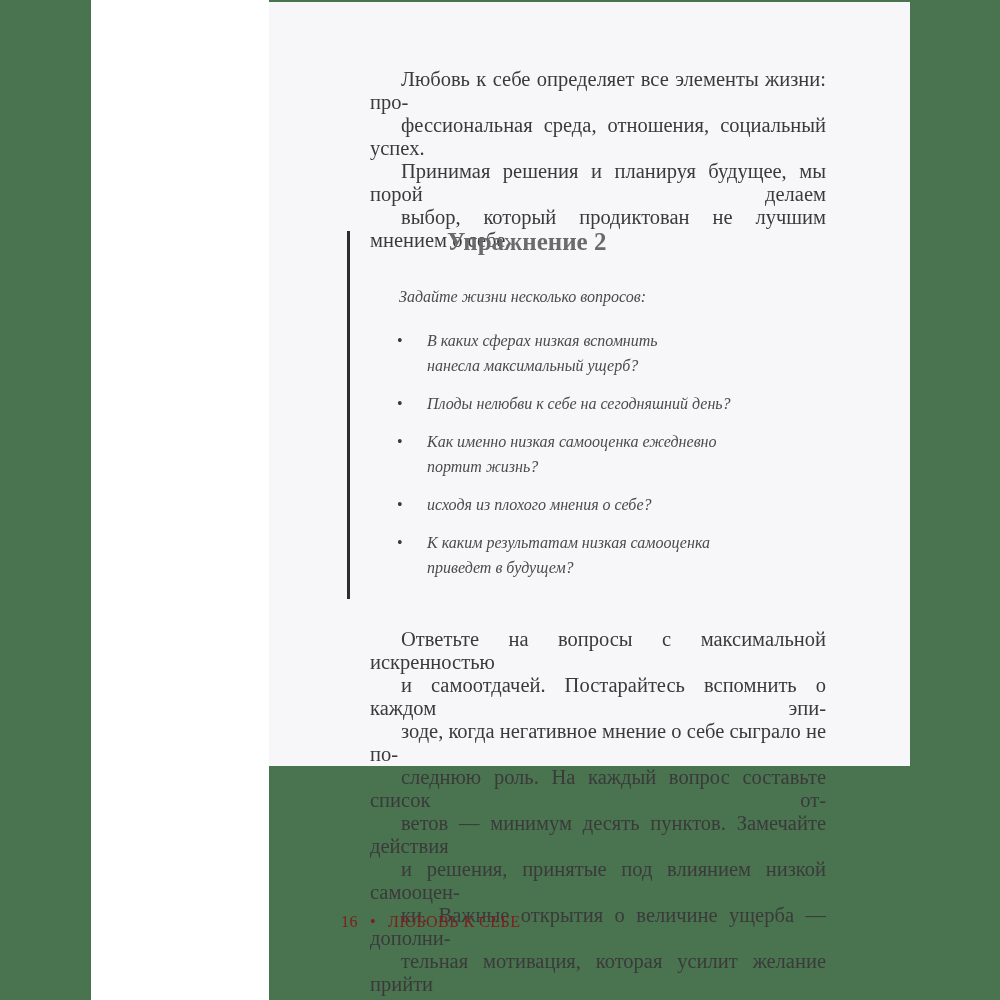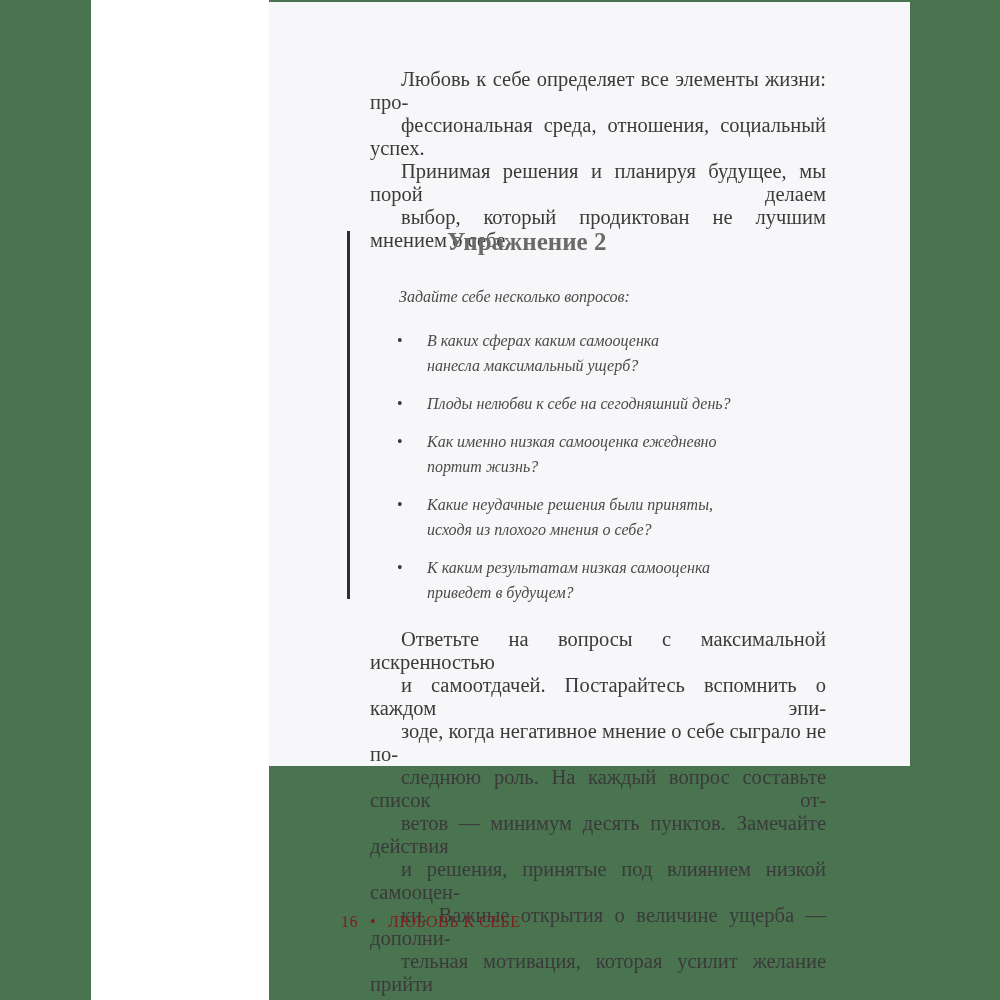--- a/index.html
+++ b/index.html
@@ -32,40 +32,39 @@
 <div class="page">
   <div class="p1 text">
     <span>Любовь к себе определяет все элементы жизни: про-</span>
     <span>фессиональная среда, отношения, социальный успех.</span>
     <span>Принимая решения и планируя будущее, мы порой делаем</span>
     <span class="last">выбор, который продиктован не лучшим мнением о себе.</span>
   </div>
 
   <div class="exercise-bar"></div>
   <div class="exercise-title">Упражнение 2</div>
-  <div class="exercise-intro">Задайте себе несколько вопросов:</div>
+  <div class="exercise-intro">Задайте жизни несколько вопросов:</div>
 
   <ul class="q-list">
     <li class="q-item">
       <span class="bullet">•</span>
-      <div>В каких сферах каким самооценка</div>
+      <div>В каких сферах низкая вспомнить</div>
       <div>нанесла максимальный ущерб?</div>
     </li>
     <li class="q-item">
       <span class="bullet">•</span>
       <div>Плоды нелюбви к себе на сегодняшний день?</div>
     </li>
     <li class="q-item">
       <span class="bullet">•</span>
       <div>Как именно низкая самооценка ежедневно</div>
       <div>портит жизнь?</div>
     </li>
     <li class="q-item">
       <span class="bullet">•</span>
-      <div>Какие неудачные решения были приняты,</div>
       <div>исходя из плохого мнения о себе?</div>
     </li>
     <li class="q-item">
       <span class="bullet">•</span>
       <div>К каким результатам низкая самооценка</div>
       <div>приведет в будущем?</div>
     </li>
   </ul>
 
   <div class="p2 text">

